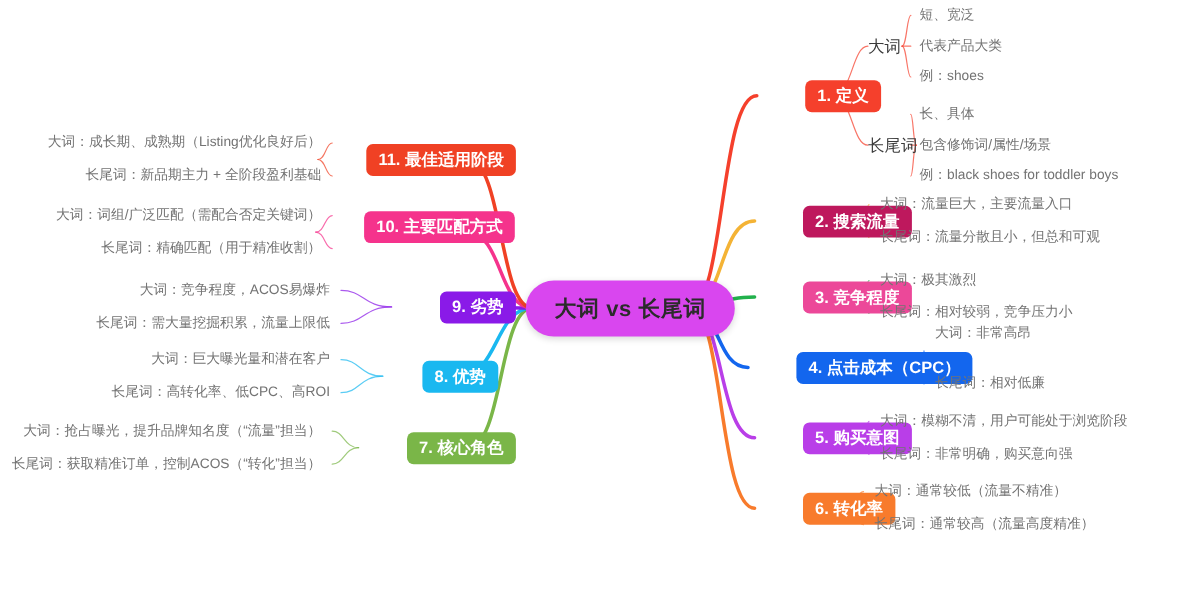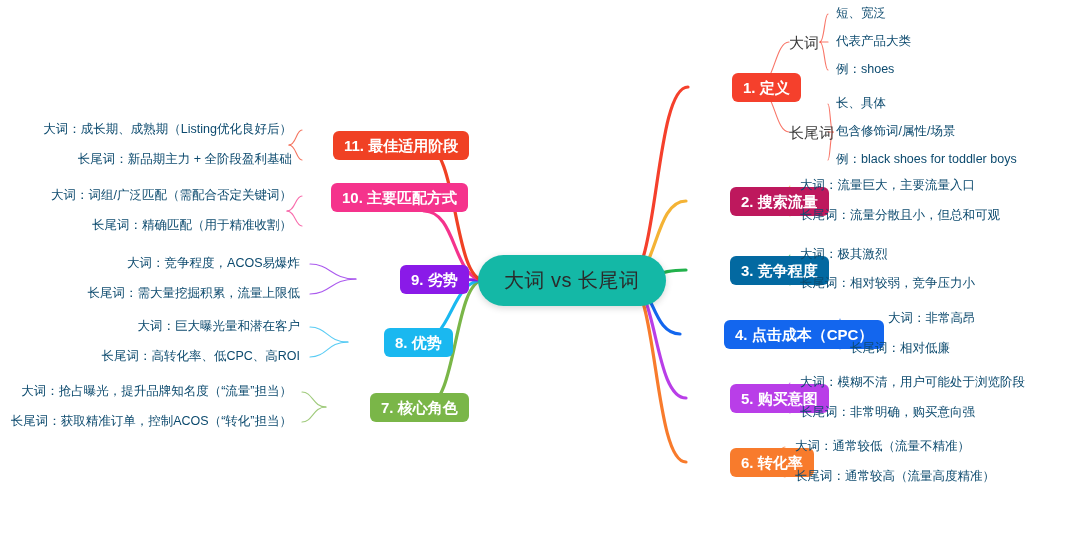--- a/index.html
+++ b/index.html
@@ -31,37 +31,37 @@
     line-height: 1;
     display: flex;
     align-items: center;
     justify-content: center;
     white-space: nowrap;
     padding: 7px 11px;
     margin-left: 44px;
   }
   .center-node {
     position: absolute;
-    background: #14b8a6;
+    background: #d946ef;
     border-radius: 28px;
     box-shadow: 0 2px 7px rgba(0,0,0,0.16);
     color: #2b2b2b;
     font-size: 20px;
-    font-weight: normal;
+    font-weight: bold;
     display: flex;
     align-items: center;
     justify-content: center;
     white-space: nowrap;
     padding: 12px 26px;
     letter-spacing: 0.5px;
   }
   .leaf {
     position: absolute;
     font-size: 12.5px;
-    color: #0c4a6e;
+    color: #737373;
     white-space: nowrap;
     line-height: 1;
   }
   .leaf.r { text-align: left; }
   .leaf.l { text-align: right; transform: translateX(-100%); }
   .sub-label {
     position: absolute;
     font-size: 15px;
     color: #3a3a3a;
     white-space: nowrap;
@@ -120,41 +120,41 @@
       <div class="leaf r" style="left: 836px; top: 7px;">短、宽泛</div>
       <div class="leaf r" style="left: 836px; top: 35px;">代表产品大类</div>
       <div class="leaf r" style="left: 836px; top: 63px;">例：shoes</div>
       <div class="sub-label" style="left: 789px; top: 125px;">长尾词</div>
       <div class="leaf r" style="left: 836px; top: 97px;">长、具体</div>
       <div class="leaf r" style="left: 836px; top: 125px;">包含修饰词/属性/场景</div>
       <div class="leaf r" style="left: 836px; top: 153px;">例：black shoes for toddler boys</div>
       <div class="node" style="background: #be185d; top: 186.5px; left: 686px;">2. 搜索流量</div>
       <div class="leaf r" style="left: 800px; top: 179px;">大词：流量巨大，主要流量入口</div>
       <div class="leaf r" style="left: 800px; top: 209px;">长尾词：流量分散且小，但总和可观</div>
-      <div class="node" style="background: #0369a1; top: 255.5px; left: 686px;">3. 竞争程度</div>
+      <div class="node" style="background: #ec4899; top: 255.5px; left: 686px;">3. 竞争程度</div>
       <div class="leaf r" style="left: 800px; top: 248px;">大词：极其激烈</div>
       <div class="leaf r" style="left: 800px; top: 278px; font-family: Liberation Mono, monospace;">长尾词：相对较弱，竞争压力小</div>
       <div class="node" style="background: rgb(19, 102, 238); top: 319.5px; left: 680px;">4. 点击成本（CPC）</div>
-      <div class="leaf r" style="left: 850px; top: 312px; margin-left: 38px;">大词：非常高昂</div>
+      <div class="leaf r" style="left: 850px; top: 296px;">大词：非常高昂</div>
       <div class="leaf r" style="left: 850px; top: 342px;">长尾词：相对低廉</div>
       <div class="node" style="background: rgb(185, 62, 232); top: 383.5px; left: 686px;">5. 购买意图</div>
       <div class="leaf r" style="left: 800px; top: 376px;">大词：模糊不清，用户可能处于浏览阶段</div>
       <div class="leaf r" style="left: 800px; top: 406px;">长尾词：非常明确，购买意向强</div>
       <div class="node" style="background: rgb(248, 123, 44); top: 447.5px; left: 686px;">6. 转化率</div>
       <div class="leaf r" style="left: 795px; top: 440px;">大词：通常较低（流量不精准）</div>
       <div class="leaf r" style="left: 795px; top: 470px;">长尾词：通常较高（流量高度精准）</div>
       <div class="node" style="background: rgb(122, 182, 72); top: 392.5px; left: 326px;">7. 核心角色</div>
       <div class="leaf l" style="left: 292px; top: 385px;">大词：抢占曝光，提升品牌知名度（“流量”担当）</div>
       <div class="leaf l" style="left: 292px; top: 415px;">长尾词：获取精准订单，控制ACOS（“转化”担当）</div>
       <div class="node" style="background: rgb(26, 184, 240); top: 327.5px; left: 340px;">8. 优势</div>
       <div class="leaf l" style="left: 300px; top: 320px;">大词：巨大曝光量和潜在客户</div>
       <div class="leaf l" style="left: 300px; top: 350px;">长尾词：高转化率、低CPC、高ROI</div>
       <div class="node" style="background: rgb(138, 26, 232); top: 264.5px; left: 356px;">9. 劣势</div>
       <div class="leaf l" style="left: 300px; top: 257px;">大词：竞争程度，ACOS易爆炸</div>
       <div class="leaf l" style="left: 300px; top: 287px;">长尾词：需大量挖掘积累，流量上限低</div>
-      <div class="node" style="background: rgb(245, 51, 140); top: 183px; left: 287px;">10. 主要匹配方式</div>
+      <div class="node" style="background: rgb(245, 51, 140); top: 192px; left: 287px;">10. 主要匹配方式</div>
       <div class="leaf l" style="left: 292px; top: 189px;">大词：词组/广泛匹配（需配合否定关键词）</div>
       <div class="leaf l" style="left: 292px; top: 219px;">长尾词：精确匹配（用于精准收割）</div>
       <div class="node" style="background: rgb(240, 65, 36); top: 130.5px; left: 289px;">11. 最佳适用阶段</div>
       <div class="leaf l" style="left: 292px; top: 123px;">大词：成长期、成熟期（Listing优化良好后）</div>
       <div class="leaf l" style="left: 292px; top: 153px;">长尾词：新品期主力 + 全阶段盈利基础</div>
     </div>
 </div>
 
 </body></html>

